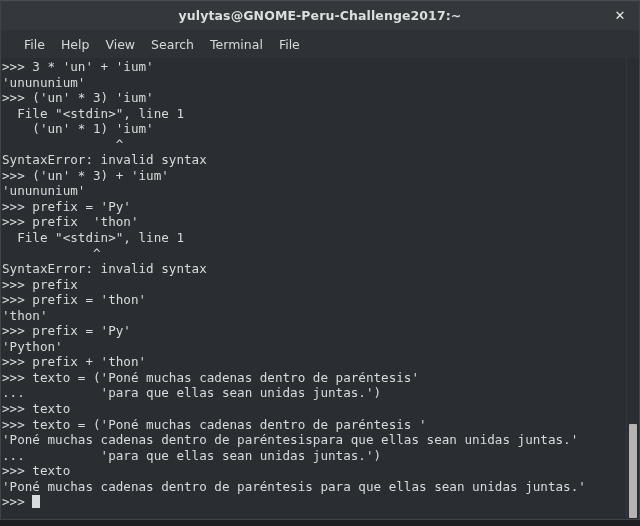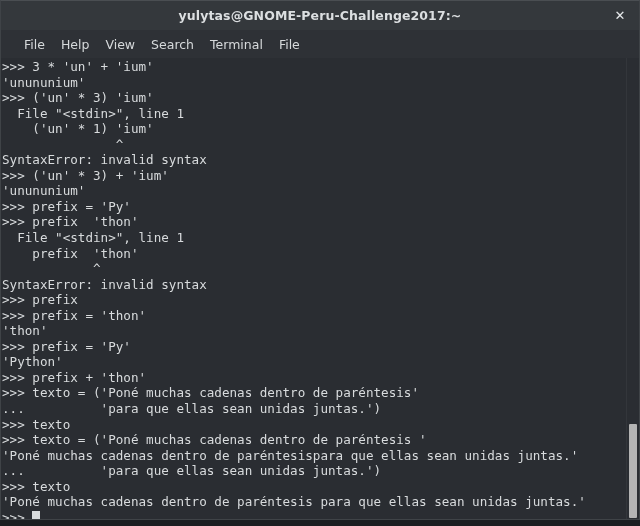--- a/index.html
+++ b/index.html
@@ -162,21 +162,20 @@
         <div class="line">&gt;&gt;&gt; ('un' * 3) 'ium'</div>
         <div class="line">  File "&lt;stdin&gt;", line 1</div>
         <div class="line">    ('un' * 1) 'ium'</div>
         <div class="line">               ^</div>
         <div class="line">SyntaxError: invalid syntax</div>
         <div class="line">&gt;&gt;&gt; ('un' * 3) + 'ium'</div>
         <div class="line">'unununium'</div>
         <div class="line">&gt;&gt;&gt; prefix = 'Py'</div>
         <div class="line">&gt;&gt;&gt; prefix  'thon'</div>
         <div class="line">  File "&lt;stdin&gt;", line 1</div>
-        <div class="line">    prefix  'thon'</div>
         <div class="line">            ^</div>
         <div class="line">SyntaxError: invalid syntax</div>
         <div class="line">&gt;&gt;&gt; prefix</div>
         <div class="line">&gt;&gt;&gt; prefix = 'thon'</div>
         <div class="line">'thon'</div>
         <div class="line">&gt;&gt;&gt; prefix = 'Py'</div>
         <div class="line">'Python'</div>
         <div class="line">&gt;&gt;&gt; prefix + 'thon'</div>
         <div class="line">&gt;&gt;&gt; texto = ('Poné muchas cadenas dentro de paréntesis'</div>
         <div class="line">...          'para que ellas sean unidas juntas.')</div>

